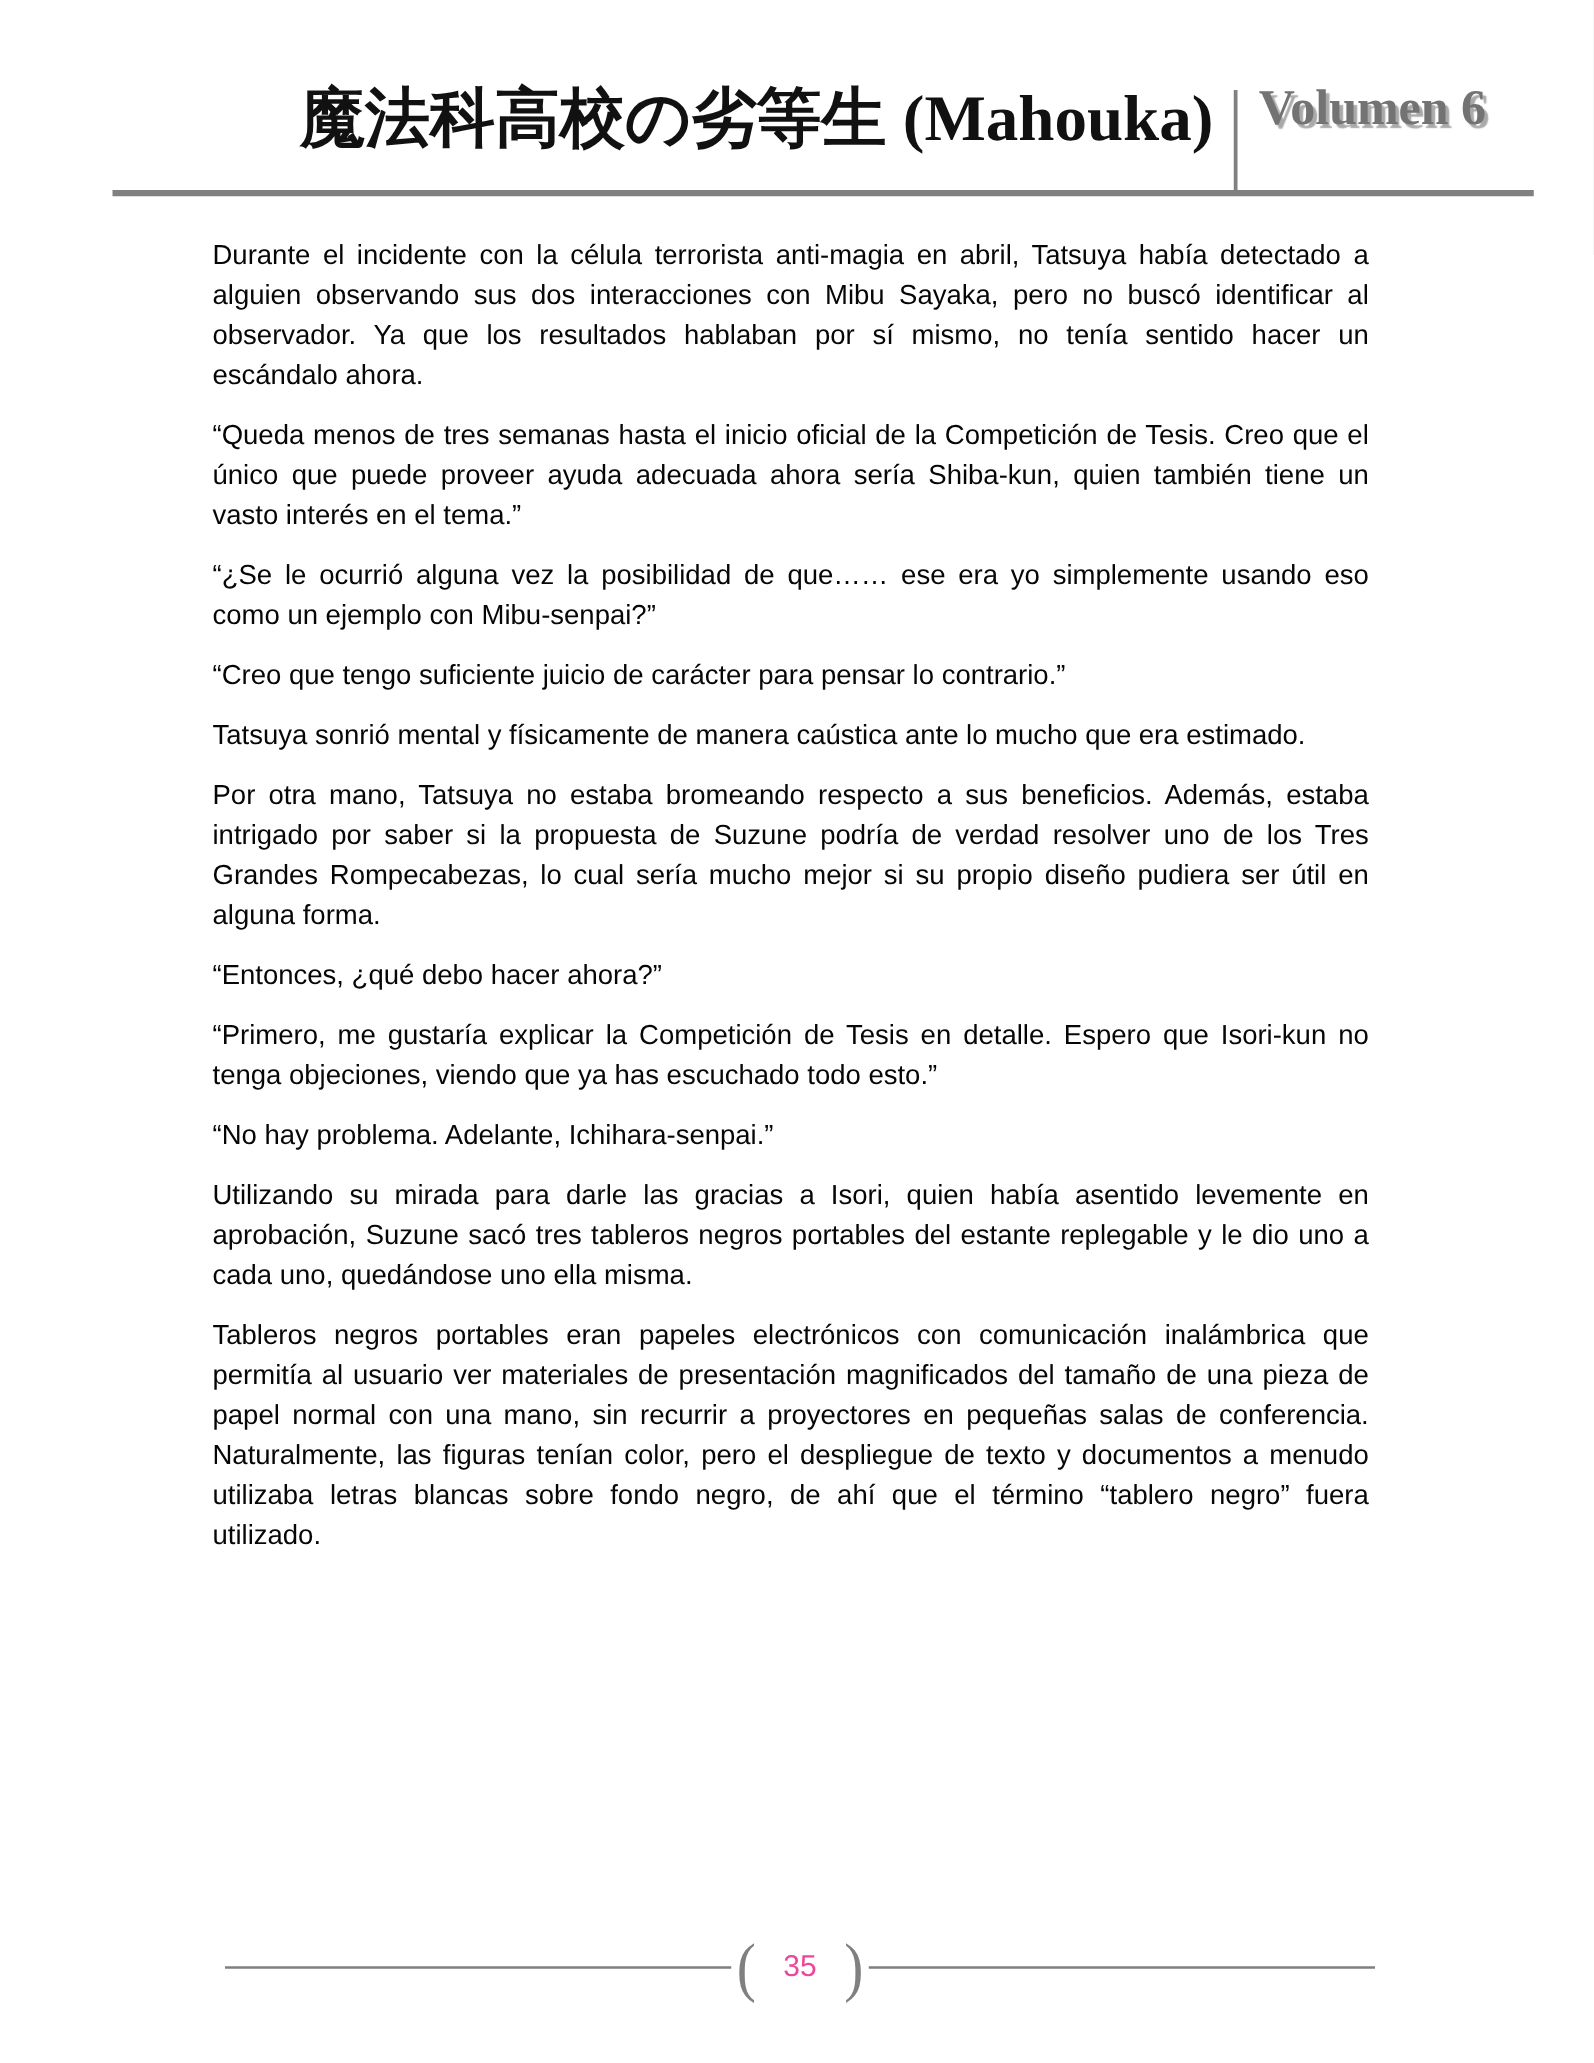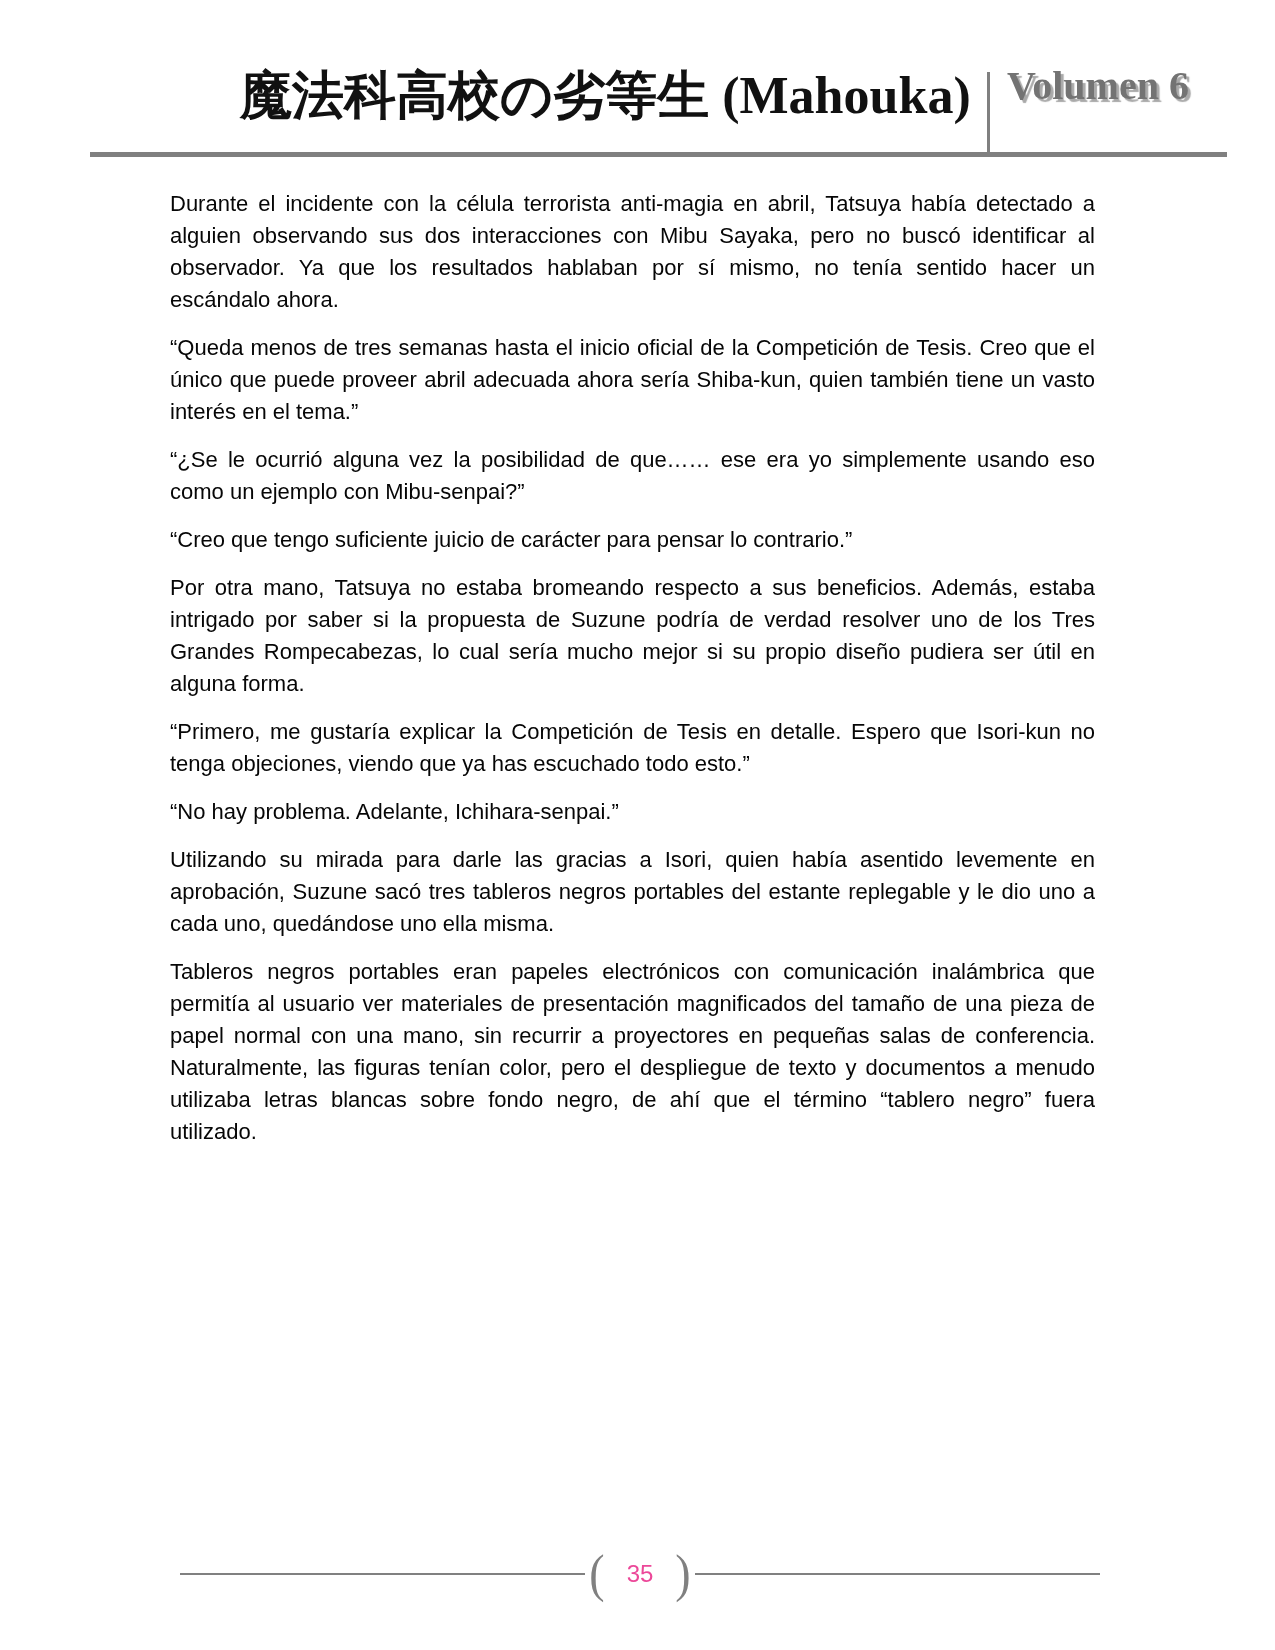--- a/index.html
+++ b/index.html
@@ -109,24 +109,26 @@
 
   <header>
     <h1 class="book-title">魔法科高校の劣等生 (Mahouka)</h1>
     <div class="header-vbar"></div>
     <div class="volume-label">Volumen 6</div>
     <div class="header-rule"></div>
   </header>
 
   <main class="body-text">
     <p>Durante el incidente con la célula terrorista anti-magia en abril, Tatsuya había detectado a alguien observando sus dos interacciones con Mibu Sayaka, pero no buscó identificar al observador. Ya que los resultados hablaban por sí mismo, no tenía sentido hacer un escándalo ahora.</p>
-    <p>“Queda menos de tres semanas hasta el inicio oficial de la Competición de Tesis. Creo que el único que puede proveer abril adecuada ahora sería Shiba-kun, quien también tiene un vasto interés en el tema.”</p>
+    <p>“Queda menos de tres semanas hasta el inicio oficial de la Competición de Tesis. Creo que el único que puede proveer ayuda adecuada ahora sería Shiba-kun, quien también tiene un vasto interés en el tema.”</p>
     <p>“¿Se le ocurrió alguna vez la posibilidad de que…… ese era yo  simplemente usando eso como un ejemplo con Mibu-senpai?”</p>
     <p>“Creo que tengo suficiente juicio de carácter para pensar lo contrario.”</p>
+    <p>Tatsuya sonrió mental y físicamente de manera caústica ante lo mucho que era estimado.</p>
     <p>Por otra mano, Tatsuya no estaba bromeando respecto a sus beneficios. Además, estaba intrigado por saber si la propuesta de Suzune podría de verdad resolver uno de los Tres Grandes Rompecabezas, lo cual sería mucho mejor si su propio diseño pudiera ser útil en alguna forma.</p>
+    <p>“Entonces, ¿qué debo hacer ahora?”</p>
     <p>“Primero, me gustaría explicar la Competición de Tesis en detalle. Espero que Isori-kun no tenga objeciones, viendo que ya has escuchado todo esto.”</p>
     <p>“No hay problema. Adelante, Ichihara-senpai.”</p>
     <p>Utilizando su mirada para darle las gracias a Isori, quien había asentido levemente en aprobación, Suzune sacó tres tableros negros portables del estante replegable y le dio uno a cada uno, quedándose uno ella misma.</p>
     <p>Tableros negros portables eran papeles electrónicos con  comunicación inalámbrica que permitía al usuario ver materiales de presentación magnificados del tamaño de una pieza de papel normal con una mano, sin recurrir a proyectores en pequeñas salas de conferencia. Naturalmente, las figuras tenían color, pero el despliegue de texto y documentos a menudo utilizaba letras blancas sobre fondo negro, de ahí que el término “tablero negro” fuera utilizado.</p>
   </main>
 
   <footer class="footer">
     <div class="footer-line"></div>
     <span class="footer-bracket">(</span>
     <span class="page-number">35</span>

